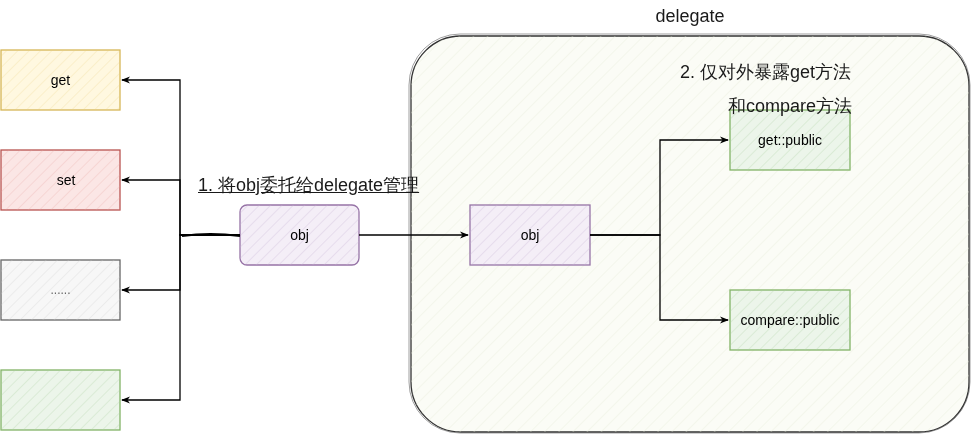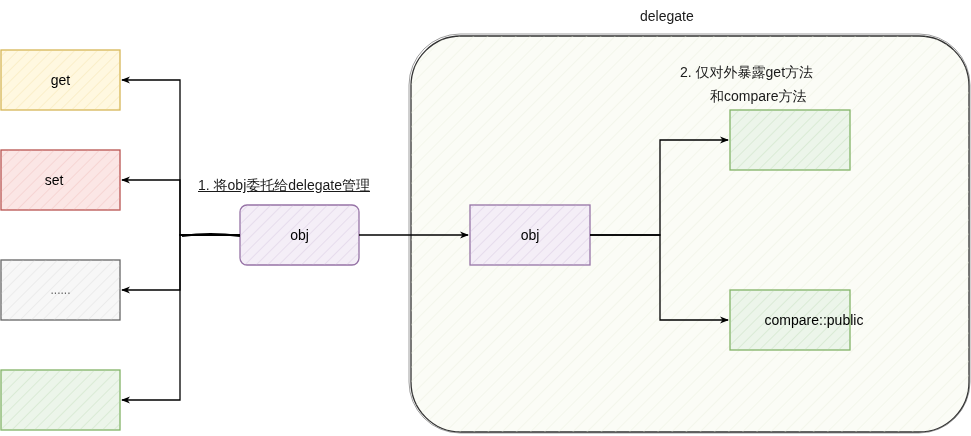--- a/index.html
+++ b/index.html
@@ -1,18 +1,18 @@
 <!DOCTYPE html>
 <html><head>
   <meta charset="utf-8">
   <style>
     html, body { margin: 0; padding: 0; background: #ffffff; }
     #canvas { position: relative; width: 971px; height: 436px; overflow: hidden; background: #ffffff; font-family: "Liberation Sans", sans-serif; }
     svg#diagram { position: absolute; left: 0; top: 0; }
-    .lbl { position: absolute; font-size: 14px; color: #1a1a1a; white-space: nowrap; line-height: 17px; }
+    .lbl { position: absolute; font-size: 18px; color: #1a1a1a; text-align: center; white-space: nowrap; line-height: 17px; }
     .node-text { position: absolute; display: flex; align-items: center; justify-content: center; font-size: 14px; color: #000000; font-family: "Liberation Sans", sans-serif; }
   </style>
 </head>
 <body>
 
 <div id="canvas">
   <svg id="diagram" width="971" height="436">
     <defs>
       <pattern id="hatch-y" patternUnits="userSpaceOnUse" width="8" height="8" patternTransform="rotate(45)">
         <line x1="0" y1="0" x2="0" y2="8" stroke="#e8cf7a" stroke-width="1" opacity="0.45"></line>
@@ -91,24 +91,25 @@
 
     <g fill="none" stroke="#000" stroke-width="1.3">
       <path d="M590,235 L660,235 L660,140 L728,140" marker-end="url(#arrow)"></path>
       <path d="M590,235 L660,235 L660,320 L728,320" marker-end="url(#arrow)"></path>
     </g>
   </svg>
 
   <div class="lbl" style="left:640px; top:8px; width:100px;">delegate</div>
 
   <div class="node-text" style="left:1px; top:50px; width:119px; height:60px;">get</div>
-  <div class="node-text" style="left:1px; top:150px; width:106px; height:60px;">set</div>
+  <div class="node-text" style="left:1px; top:150px; width:106px; height:60px;padding-left:12px;">set</div>
   <div class="node-text" style="left:1px; top:260px; width:119px; height:60px; color:#666; font-size:12px;">......</div>
 
   <div class="node-text" style="left:240px; top:205px; width:119px; height:60px;">obj</div>
   <div class="node-text" style="left:470px; top:205px; width:120px; height:60px;">obj</div>
 
-  <div class="node-text" style="left:754px; top:290px; width:120px; height:60px;">compare::public</div>
+  <div class="node-text" style="left:730px; top:110px; width:120px; height:60px;">get::public</div>
+  <div class="node-text" style="left:730px; top:290px; width:120px; height:60px;">compare::public</div>
 
   <div class="lbl" style="left:198px; top:177px; width:205px;text-decoration:underline;">1. 将obj委托给delegate管理</div>
   <div class="lbl" style="left:680px; top:64px; width:160px;">2. 仅对外暴露get方法</div>
-  <div class="lbl" style="left:710px; top:88px; width:160px;">和compare方法</div>
+  <div class="lbl" style="left:710px; top:98px; width:160px;">和compare方法</div>
 </div>
 
 </body></html>

